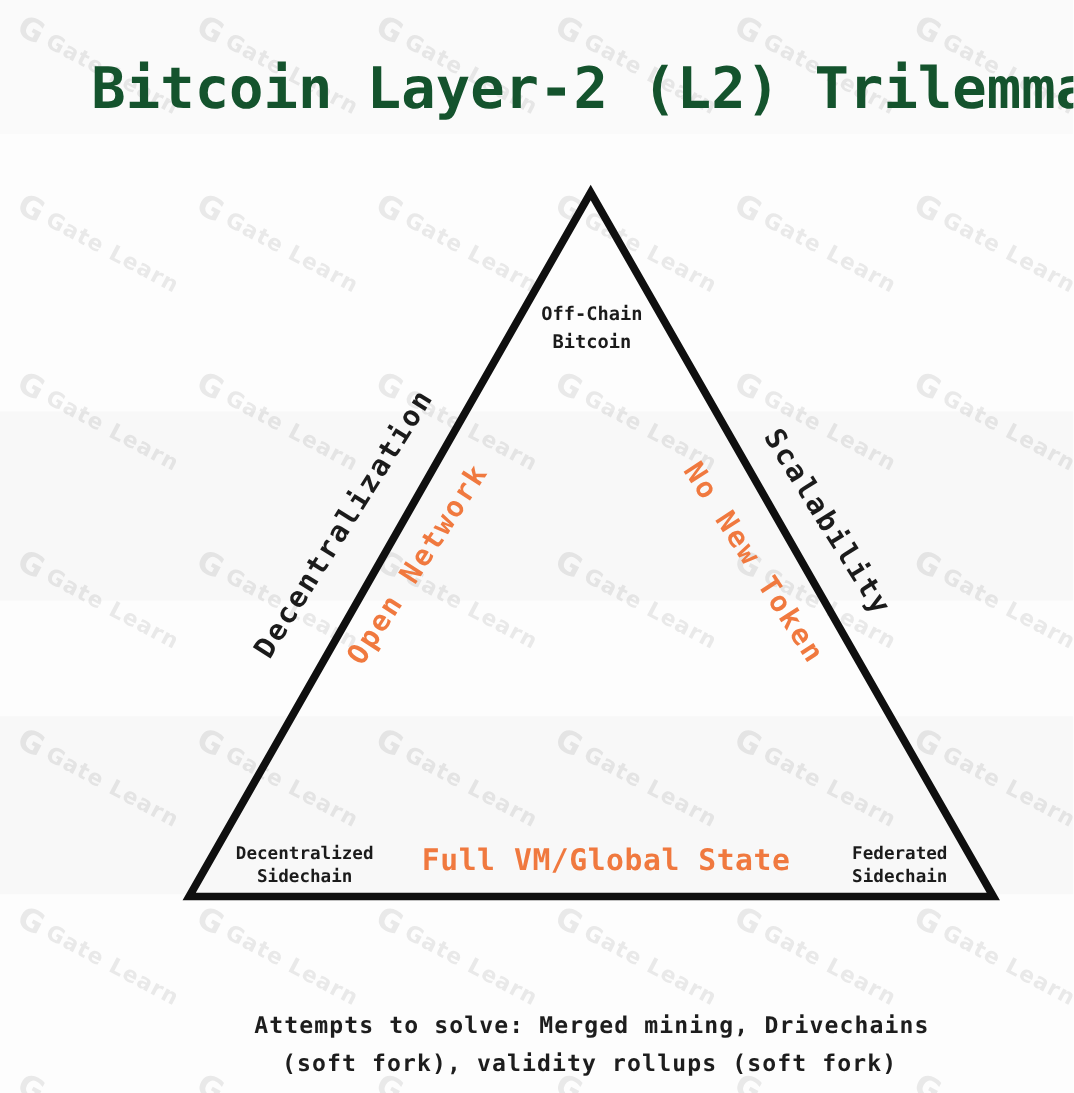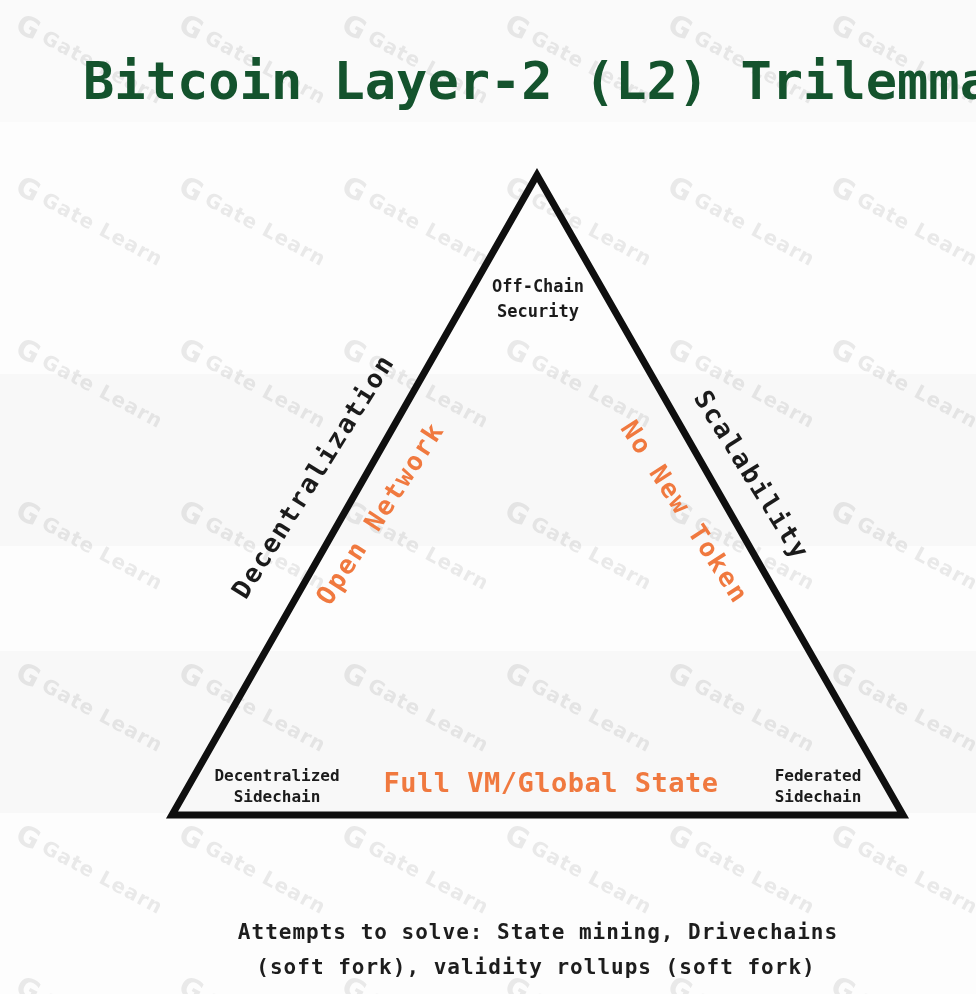--- a/index.html
+++ b/index.html
@@ -247,34 +247,34 @@
         <span>Gate Learn</span>
       </div>
     </div>
 
   <div class="lbl title ctr">Bitcoin Layer-2 (L2) Trilemma</div>
 
   <svg class="tri-svg" width="976" height="994" viewBox="0 0 976 994">
     <polygon points="537,175 172,815 903,815" fill="none" stroke="#0f0f0f" stroke-width="7" stroke-linejoin="miter"></polygon>
   </svg>
 
-  <div class="lbl apex">Off-Chain Security</div>
+  <div class="lbl apex">Off-Chain Bitcoin</div>
 
   <div class="lbl edge decen">Decentralization</div>
 
   <div class="lbl edge scala">Scalability</div>
 
   <div class="lbl edge open-net orange" style="color: rgb(240, 121, 63);">Open Network</div>
 
   <div class="lbl edge no-tok orange" style="color: rgb(240, 121, 63);">No New Token</div>
 
   <div class="lbl fullvm ctr orange" style="color: rgb(240, 121, 63);">Full VM/Global State</div>
 
   <div class="lbl corner br ctr">Federated Sidechain</div>
 
   <div class="lbl corner bl ctr">Decentralized Sidechain</div>
 
 
-  <div class="lbl foot f1 ctr">Attempts to solve: State mining, Drivechains</div>
+  <div class="lbl foot f1 ctr">Attempts to solve: Merged mining, Drivechains</div>
 
   <div class="lbl foot f2 ctr">(soft fork), validity rollups (soft fork)</div>
 
 </div>
 
 </body></html>

